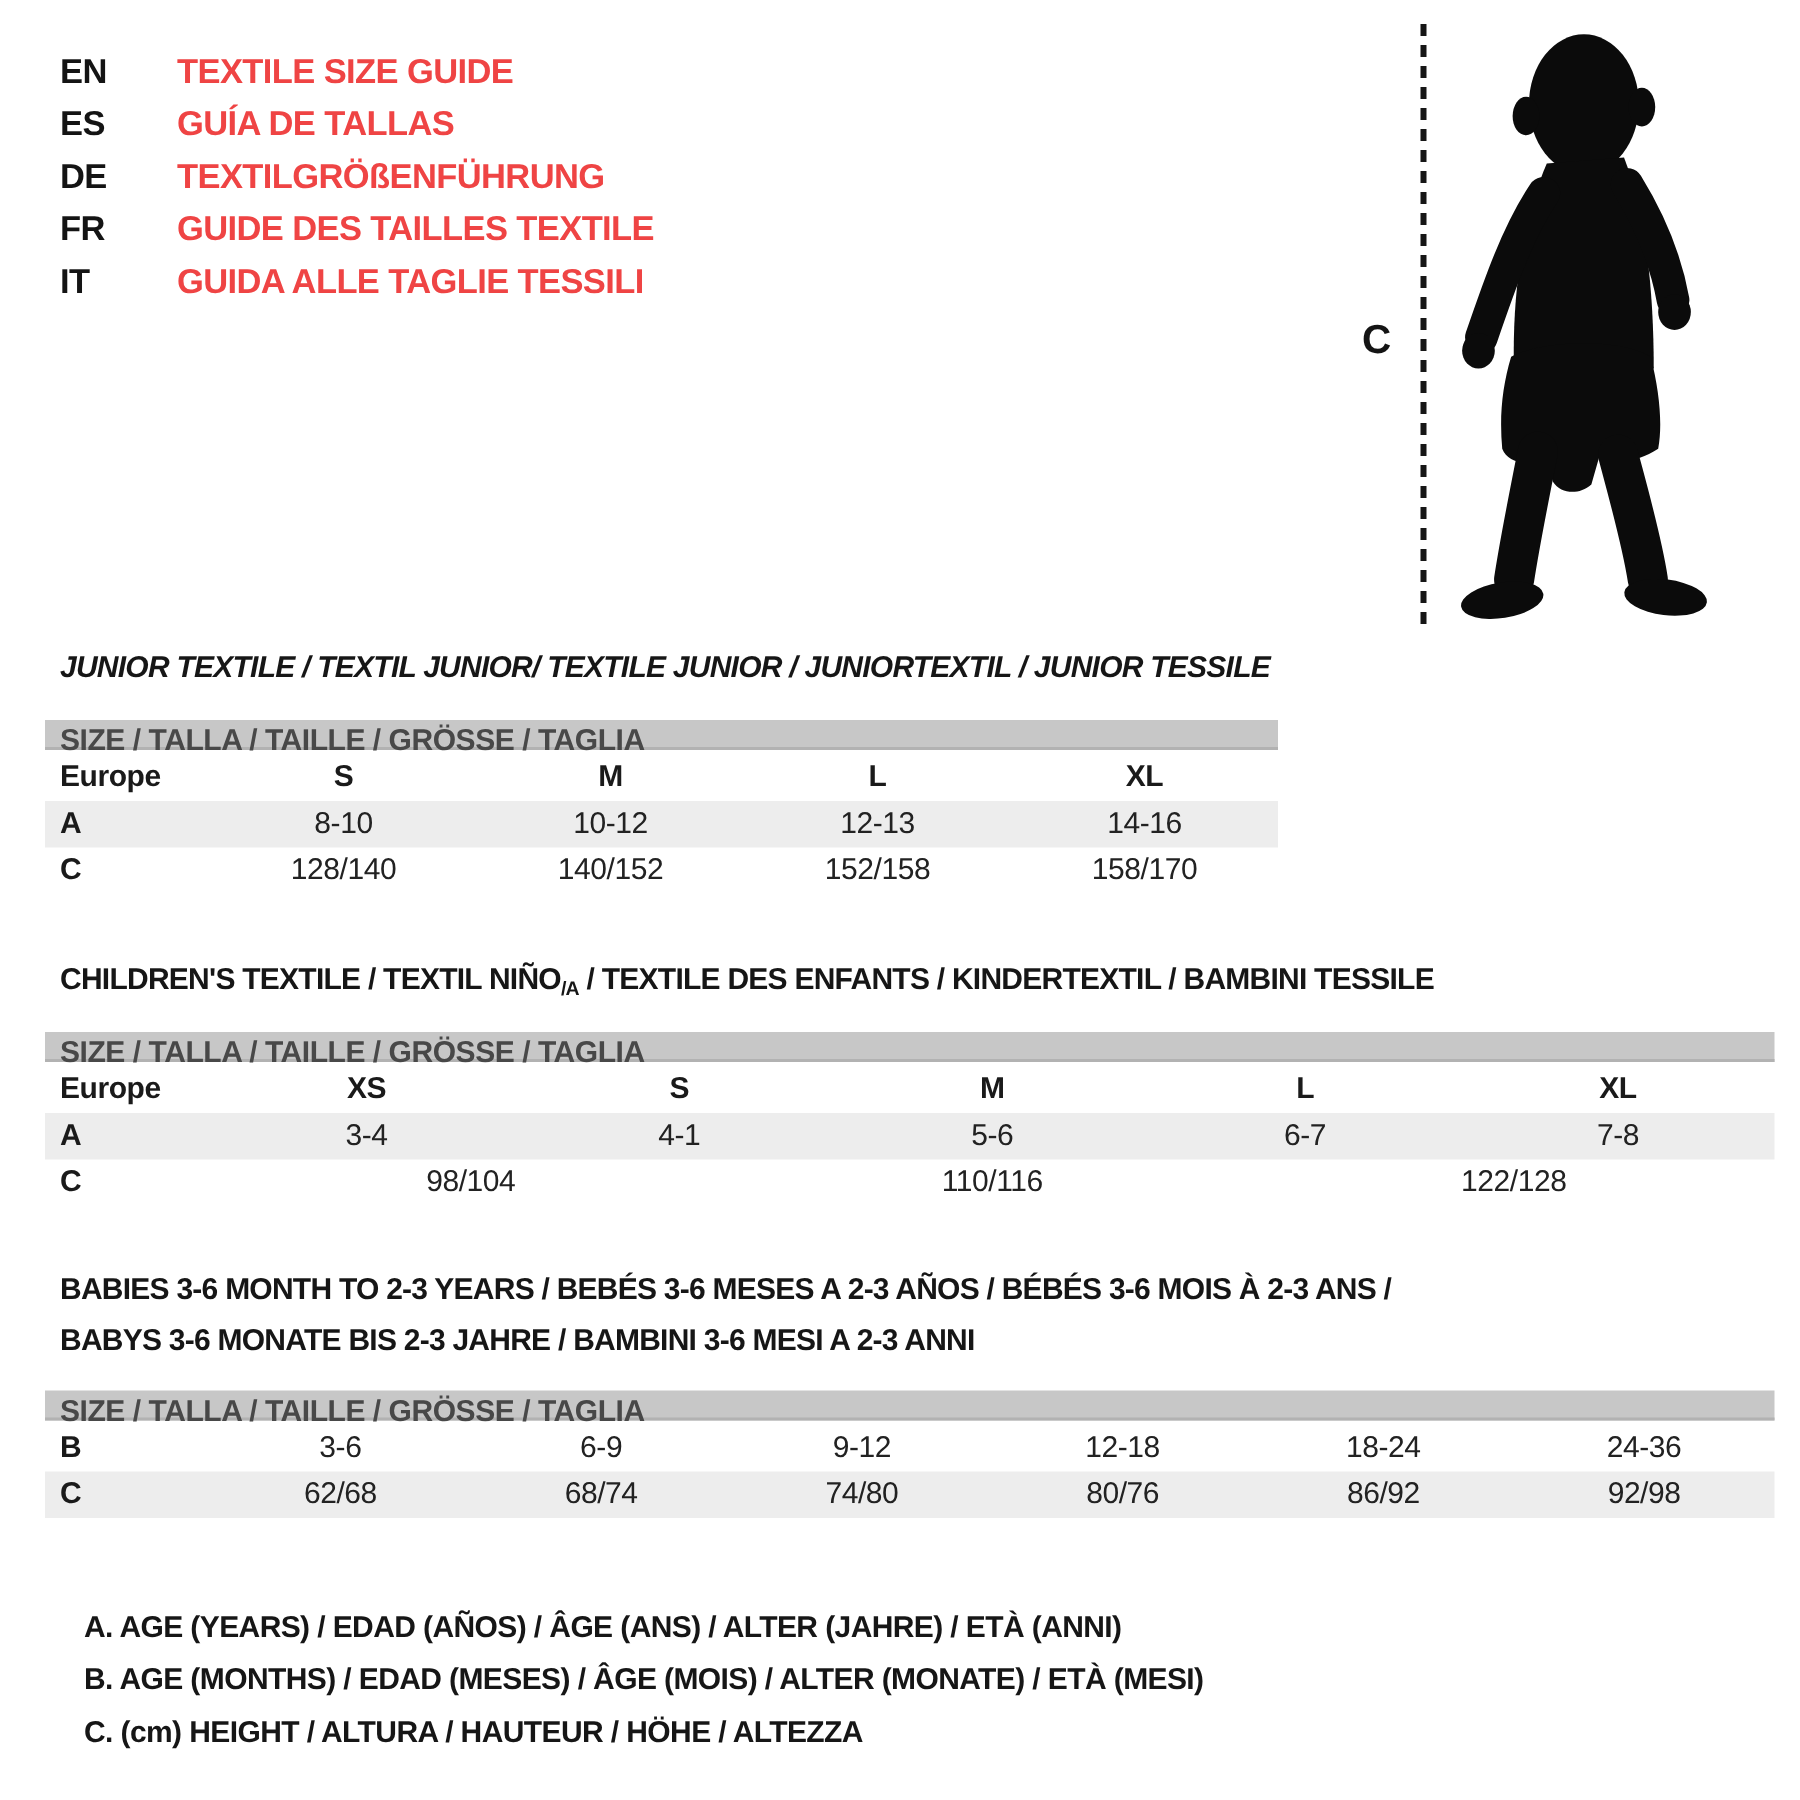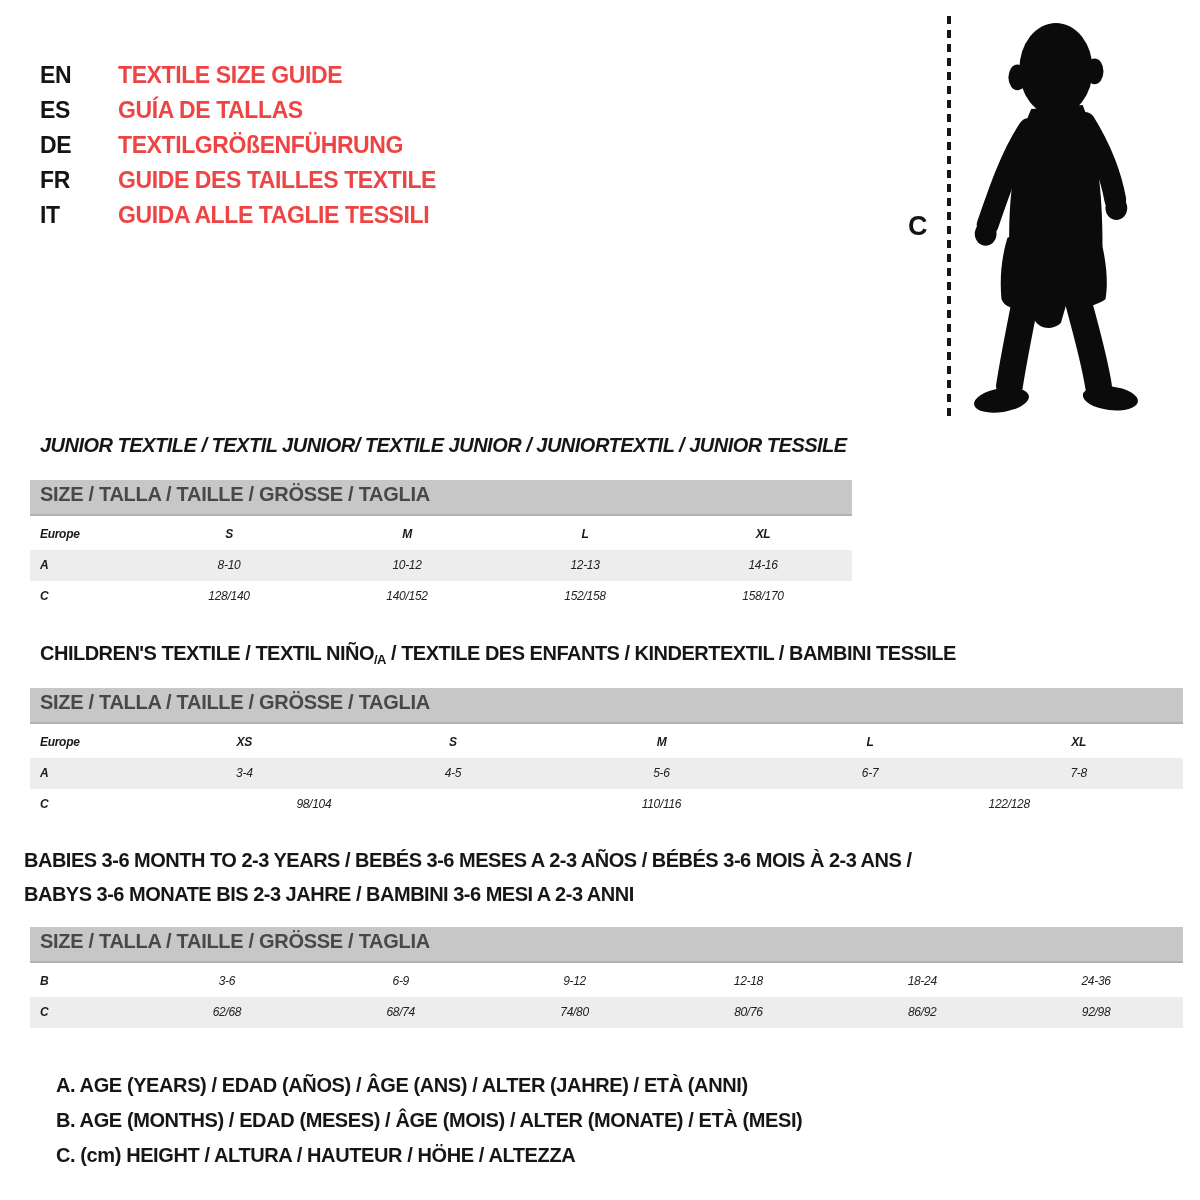--- a/index.html
+++ b/index.html
@@ -8,43 +8,43 @@
     --shaded:#ededed;
     --text:#1c1c1c;
     --silhouette:#0b0b0b;
   }
   *{box-sizing:border-box;margin:0;padding:0;}
   html,body{width:1200px;height:1200px;background:#ffffff;overflow:hidden;}
   body{font-family:"Liberation Sans","DejaVu Sans",sans-serif;color:var(--text);}
   .canvas{position:absolute;left:0;top:0;width:1200px;height:1200px;background:#ffffff;}
 
   
-  .langs{position:absolute;left:40px;top:30px;margin-top:28px;}
+  .langs{position:absolute;left:40px;top:30px;}
   .lang-row{display:flex;height:35px;align-items:center;}
   .lang-code{width:78px;font-size:23px;font-weight:bold;letter-spacing:-0.4px;color:#141414;}
   .lang-label{font-size:23px;font-weight:bold;letter-spacing:-0.4px;color:#ef4444;white-space:nowrap;}
 
   
   .dash-line{position:absolute;left:947px;top:16px;width:4px;height:400px;
     background:repeating-linear-gradient(to bottom,#161616 0 8px,transparent 8px 14px);}
   .c-label{position:absolute;left:908px;top:211px;font-size:27px;font-weight:bold;color:#141414;}
   .silhouette{position:absolute;left:960px;top:12px;width:182px;height:406px;}
 
   
   .sec-title{position:absolute;font-size:20px;font-weight:bold;letter-spacing:-0.5px;
     color:#161616;white-space:nowrap;}
   .sec-title .subscr{font-size:13px;vertical-align:-4px;font-weight:bold;}
   .title-line{height:34px;line-height:34px;}
 
   
   .stable{position:absolute;}
   .thead{background:var(--band);color:var(--band-text);font-weight:bold;font-size:20px;
-    letter-spacing:-0.3px;height:36px;line-height:28px;padding-left:10px;
+    letter-spacing:-0.3px;height:20px;line-height:28px;padding-left:10px;
     border-bottom:2px solid #b2b2b2;margin-bottom:3px;}
-  .trow{display:flex;height:31px;line-height:31px;font-size:12px;font-style:italic;}
+  .trow{display:flex;height:31px;line-height:31px;font-size:20px;}
   .trow.shaded{background:var(--shaded);}
   .rlabel{width:110px;padding-left:10px;font-weight:bold;letter-spacing:-0.3px;color:#1a1a1a;flex:0 0 110px;}
   .tcell{flex:1;text-align:center;letter-spacing:-0.3px;color:#222222;}
   .trow.headrow .tcell{font-weight:bold;color:#1a1a1a;}
 
   
   .legend{position:absolute;left:56px;top:1068px;}
   .legend-line{height:35px;line-height:35px;font-size:20px;font-weight:bold;
     letter-spacing:-0.4px;color:#161616;white-space:nowrap;}
 </style>
@@ -136,35 +136,35 @@
           <div class="rlabel">Europe</div>
           <div class="tcell">XS</div>
           <div class="tcell">S</div>
           <div class="tcell">M</div>
           <div class="tcell">L</div>
           <div class="tcell">XL</div>
         </div>
         <div class="trow shaded">
           <div class="rlabel">A</div>
           <div class="tcell">3-4</div>
-          <div class="tcell">4-5</div>
+          <div class="tcell">4-1</div>
           <div class="tcell">5-6</div>
           <div class="tcell">6-7</div>
           <div class="tcell">7-8</div>
         </div>
         <div class="trow">
           <div class="rlabel">C</div>
           <div class="tcell">98/104</div>
           <div class="tcell">110/116</div>
           <div class="tcell">122/128</div>
         </div>
       </div>
   </div>
 
-  <div class="sec-title" style="left:24px;top:843px;">
+  <div class="sec-title" style="left:40px;top:843px;">
     <div class="title-line">BABIES 3-6 MONTH TO 2-3 YEARS / BEBÉS 3-6 MESES A 2-3 AÑOS / BÉBÉS 3-6 MOIS À 2-3 ANS /</div>
     <div class="title-line">BABYS 3-6 MONATE BIS 2-3 JAHRE / BAMBINI 3-6 MESI A 2-3 ANNI</div>
   </div>
   <div class="stable" style="left:30px;top:927px;width:1153px;">
     <div class="thead">SIZE / TALLA / TAILLE / GRÖSSE / TAGLIA</div>
     <div class="tbody">
         <div class="trow">
           <div class="rlabel">B</div>
           <div class="tcell">3-6</div>
           <div class="tcell">6-9</div>

